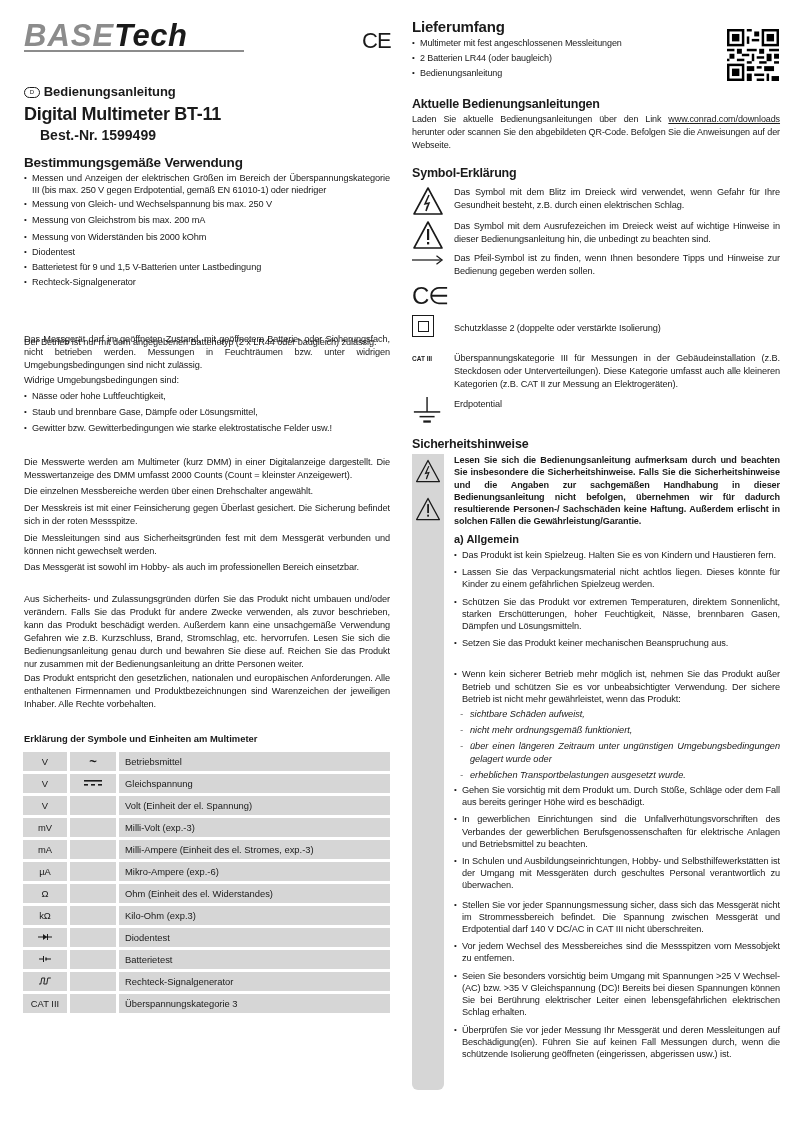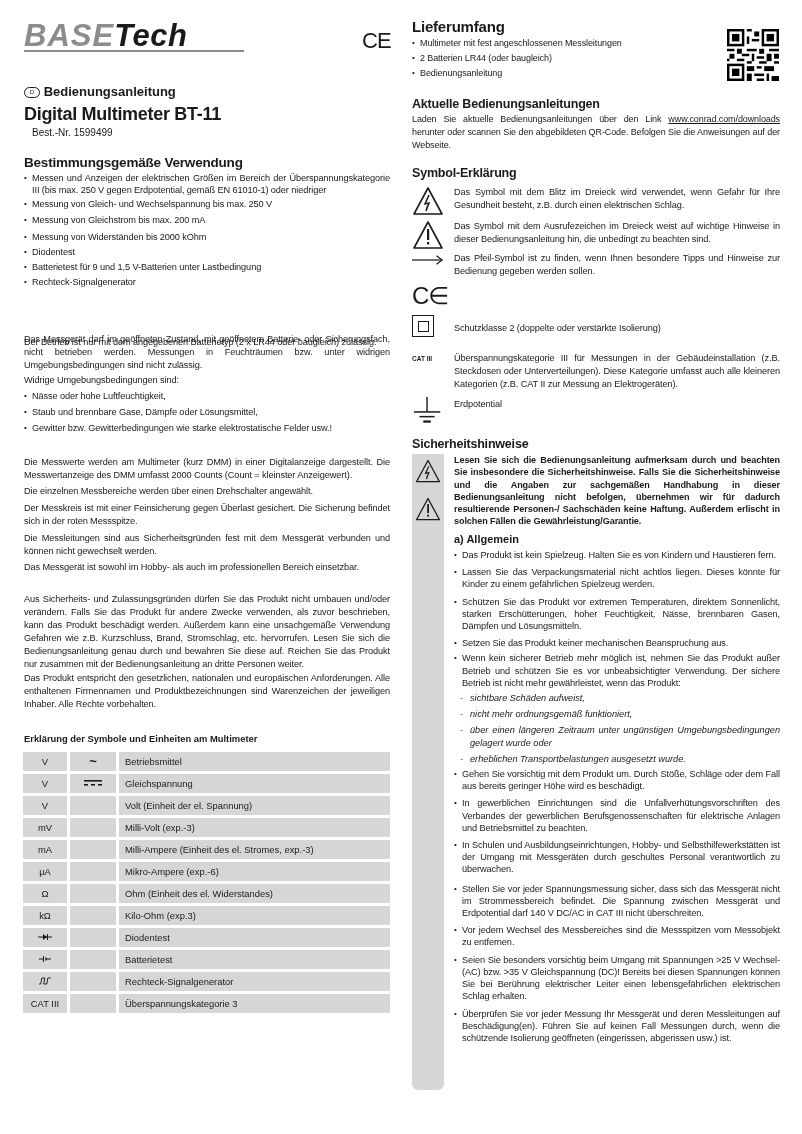--- a/index.html
+++ b/index.html
@@ -38,21 +38,21 @@
     <div style="position:absolute;left:0;top:32px;width:220px;height:2px;background:#8c8c8c;"></div>
   </div>
 
   <div class="abs" style="left:338px;top:28px;font-size:22px;letter-spacing:-1px;">CE</div>
 
   <div class="abs" style="left:0;top:84px;font-size:13px;font-weight:bold;">
     <span style="display:inline-block;width:14px;height:9px;border:1px solid #1a1a1a;border-radius:6px;font-size:6px;line-height:9px;text-align:center;vertical-align:2px;font-weight:normal;">D</span>
     <span>Bedienungsanleitung</span>
   </div>
   <div class="abs" style="left:0;top:104px;font-size:18px;font-weight:bold;letter-spacing:-0.3px;">Digital Multimeter BT-11</div>
-  <div class="abs" style="left:8px;top:127px;font-size:10px;font-weight:normal;">Best.-Nr. 1599499</div>
+  <div class="abs" style="left:16px;top:127px;font-size:14px;font-weight:bold;">Best.-Nr. 1599499</div>
 
   <div class="abs h2" style="left:0;top:155px;">Bestimmungsgemäße Verwendung</div>
   <ul class="abs bul" style="left:0;top:172px;width:366px;">
     <li style="margin-bottom:2px;">Messen und Anzeigen der elektrischen Größen im Bereich der Überspannungskategorie III (bis max. 250 V gegen Erdpotential, gemäß EN 61010-1) oder niedriger</li>
     <li style="margin-bottom:3px;">Messung von Gleich- und Wechselspannung bis max. 250 V</li>
     <li style="margin-bottom:5px;">Messung von Gleichstrom bis max. 200 mA</li>
     <li style="margin-bottom:3px;">Messung von Widerständen bis 2000 kOhm</li>
     <li style="margin-bottom:3px;">Diodentest</li>
     <li style="margin-bottom:3px;">Batterietest für 9 und 1,5 V-Batterien unter Lastbedingung</li>
     <li>Rechteck-Signalgenerator</li>
@@ -282,21 +282,21 @@
 
   <p class="abs body" style="left:42px;top:454px;width:326px;font-weight:bold;font-size:9.1px;line-height:12.3px;">Lesen Sie sich die Bedienungsanleitung aufmerksam durch und beachten Sie insbesondere die Sicherheitshinweise. Falls Sie die Sicherheitshinweise und die Angaben zur sachgemäßen Handhabung in dieser Bedienungsanleitung nicht befolgen, übernehmen wir für dadurch resultierende Personen-/ Sachschäden keine Haftung. Außerdem erlischt in solchen Fällen die Gewährleistung/Garantie.</p>
 
   <div class="abs" style="left:42px;top:533px;font-size:11px;font-weight:bold;">a) Allgemein</div>
 
   <div class="abs" style="left:42px;top:549px;width:326px;">
     <ul class="bul">
       <li style="margin-bottom:5px;">Das Produkt ist kein Spielzeug. Halten Sie es von Kindern und Haustieren fern.</li>
       <li style="margin-bottom:5px;">Lassen Sie das Verpackungsmaterial nicht achtlos liegen. Dieses könnte für Kinder zu einem gefährlichen Spielzeug werden.</li>
       <li style="margin-bottom:5px;">Schützen Sie das Produkt vor extremen Temperaturen, direktem Sonnenlicht, starken Erschütterungen, hoher Feuchtigkeit, Nässe, brennbaren Gasen, Dämpfen und Lösungsmitteln.</li>
-      <li style="margin-bottom:3px;">Setzen Sie das Produkt keiner mechanischen Beanspruchung aus.</li>
+      <li style="margin-bottom:19px;">Setzen Sie das Produkt keiner mechanischen Beanspruchung aus.</li>
       <li style="margin-bottom:3px;">Wenn kein sicherer Betrieb mehr möglich ist, nehmen Sie das Produkt außer Betrieb und schützen Sie es vor unbeabsichtigter Verwendung. Der sichere Betrieb ist nicht mehr gewährleistet, wenn das Produkt:</li>
     </ul>
     <ul class="dash">
       <li style="margin-bottom:4px;">sichtbare Schäden aufweist,</li>
       <li style="margin-bottom:4px;">nicht mehr ordnungsgemäß funktioniert,</li>
       <li style="margin-bottom:4px;">über einen längeren Zeitraum unter ungünstigen Umgebungsbedingungen gelagert wurde oder</li>
       <li style="margin-bottom:3px;">erheblichen Transportbelastungen ausgesetzt wurde.</li>
     </ul>
     <ul class="bul">
       <li style="margin-bottom:5px;">Gehen Sie vorsichtig mit dem Produkt um. Durch Stöße, Schläge oder dem Fall aus bereits geringer Höhe wird es beschädigt.</li>

